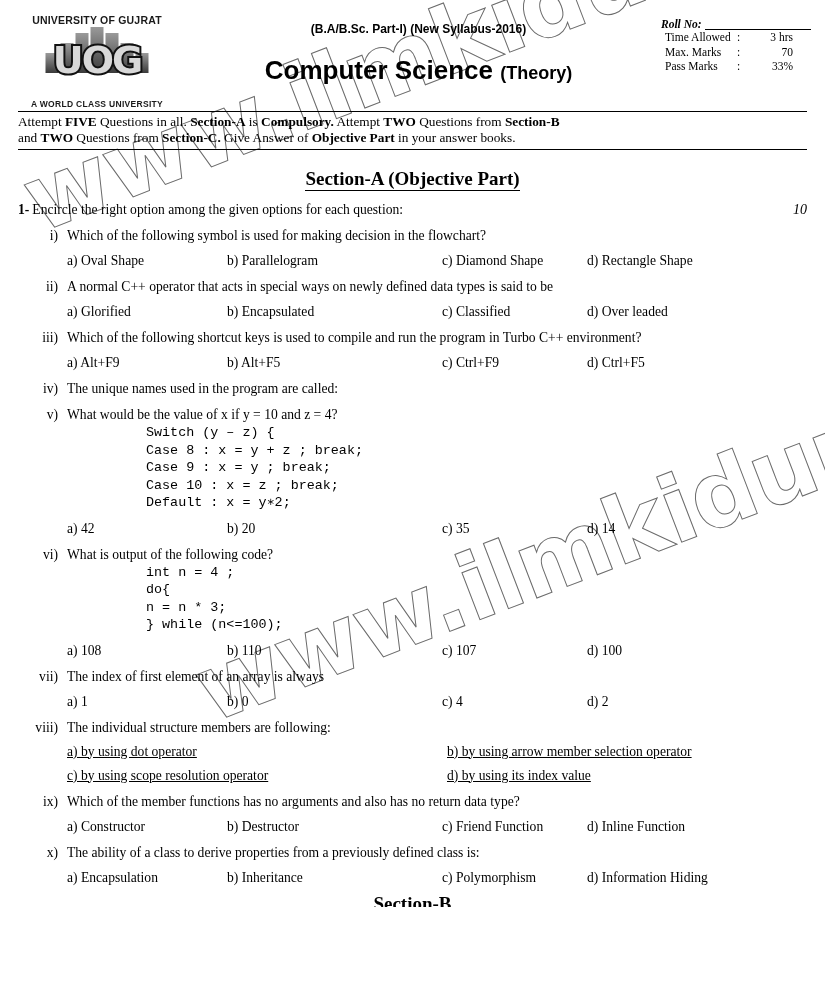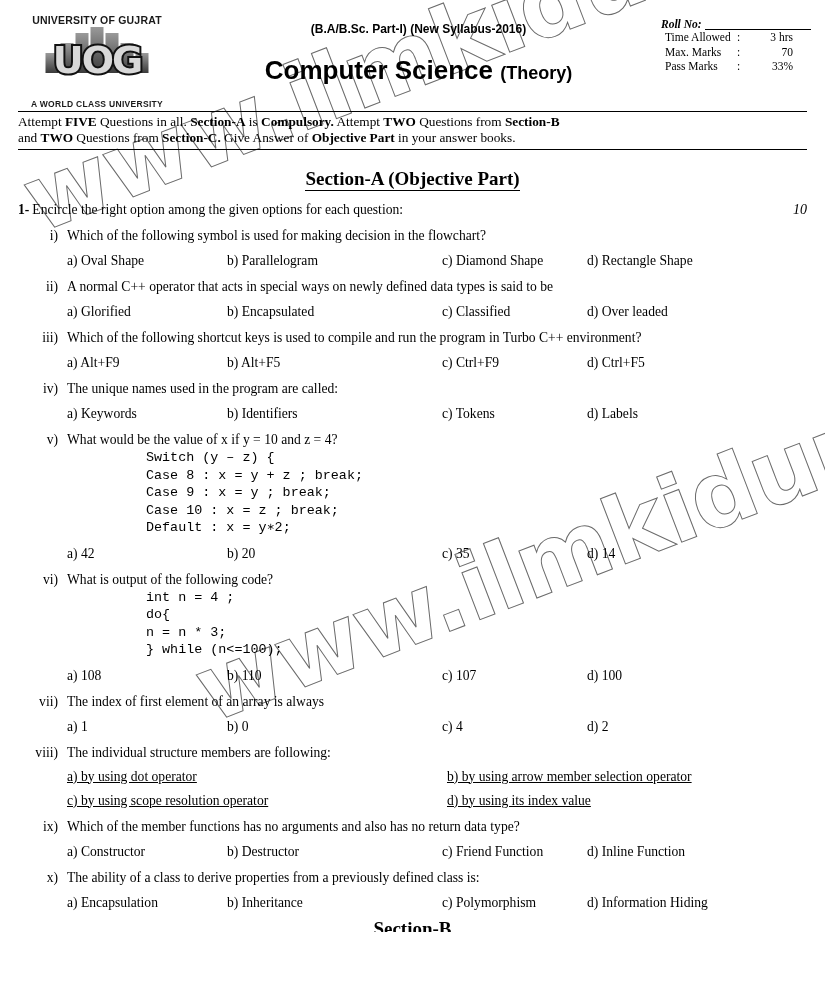--- a/index.html
+++ b/index.html
@@ -215,26 +215,20 @@
         <span class="o o3">c) Ctrl+F9</span>
         <span class="o o4">d) Ctrl+F5</span>
       </div>
     </div>
 
     <div class="qblock">
       <div class="qrow">
           <span class="qnum">iv)</span>
           <span class="qtext">The unique names used in the program are called:</span>
         </div>
-      <div class="opts">
-        <span class="o o1">a) Keywords</span>
-        <span class="o o2">b) Identifiers</span>
-        <span class="o o3">c) Tokens</span>
-        <span class="o o4">d) Labels</span>
-      </div>
     </div>
 
     <div class="qblock">
       <div class="qrow">
           <span class="qnum">v)</span>
           <span class="qtext">What would be the value of x if y = 10 and z = 4?</span>
         </div>
       <div class="code">
         <div>Switch (y – z) {</div>
         <div>Case 8 : x = y + z ; break;</div>

